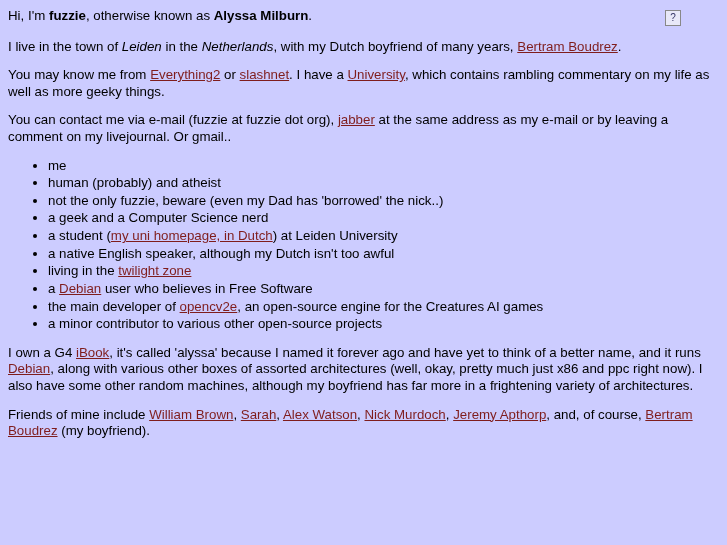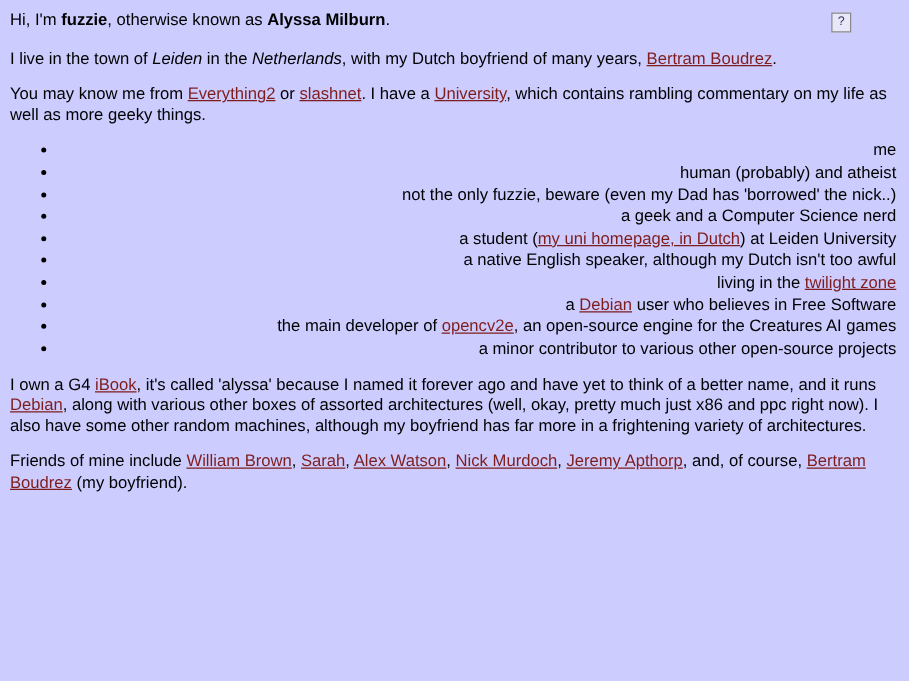--- a/index.html
+++ b/index.html
@@ -38,21 +38,20 @@
     font-style: italic;
   }
   ul {
     margin: 0 0 12px 0;
     padding-left: 40px;
     list-style-type: disc;
   }
   li {
     margin: 0 0 1px 0;
     line-height: 1.25;
-    text-align: right;
   }
   .photo-box {
     float: right;
     width: 14px;
     height: 14px;
     border: 1px solid #888888;
     background: #e8e8f8;
     color: #333366;
     font-size: 10px;
     line-height: 13px;
@@ -69,20 +68,21 @@
 <div class="page">
 
   <div class="photo-box">?</div>
 
   <p class="intro-line"><span>Hi, I'm </span><b>fuzzie</b><span>, otherwise known as </span><b>Alyssa Milburn</b><span>.</span></p>
 
   <p><span>I live in the town of </span><i>Leiden</i><span> in the </span><i>Netherlands</i><span>, with my Dutch boyfriend of many years, </span><a href="#">Bertram Boudrez</a><span>.</span></p>
 
   <p><span>You may know me from </span><a href="#">Everything2</a><span> or </span><a href="#">slashnet</a><span>. I have a </span><a href="#">University</a><span>, which contains rambling commentary on my life as well as more geeky things.</span></p>
 
+  <p><span>You can contact me via e-mail (fuzzie at fuzzie dot org), </span><a href="#">jabber</a><span> at the same address as my e-mail or by leaving a comment on my livejournal. Or gmail..</span></p>
 
 
   <ul>
     <li><span>me</span></li>
     <li><span>human (probably) and atheist</span></li>
     <li><span>not the only fuzzie, beware (even my Dad has 'borrowed' the nick..)</span></li>
     <li><span>a geek and a Computer Science nerd</span></li>
     <li><span>a student (</span><a href="#">my uni homepage, in Dutch</a><span>) at Leiden University</span></li>
     <li><span>a native English speaker, although my Dutch isn't too awful</span></li>
     <li><span>living in the </span><a href="#">twilight zone</a><span></span></li>

